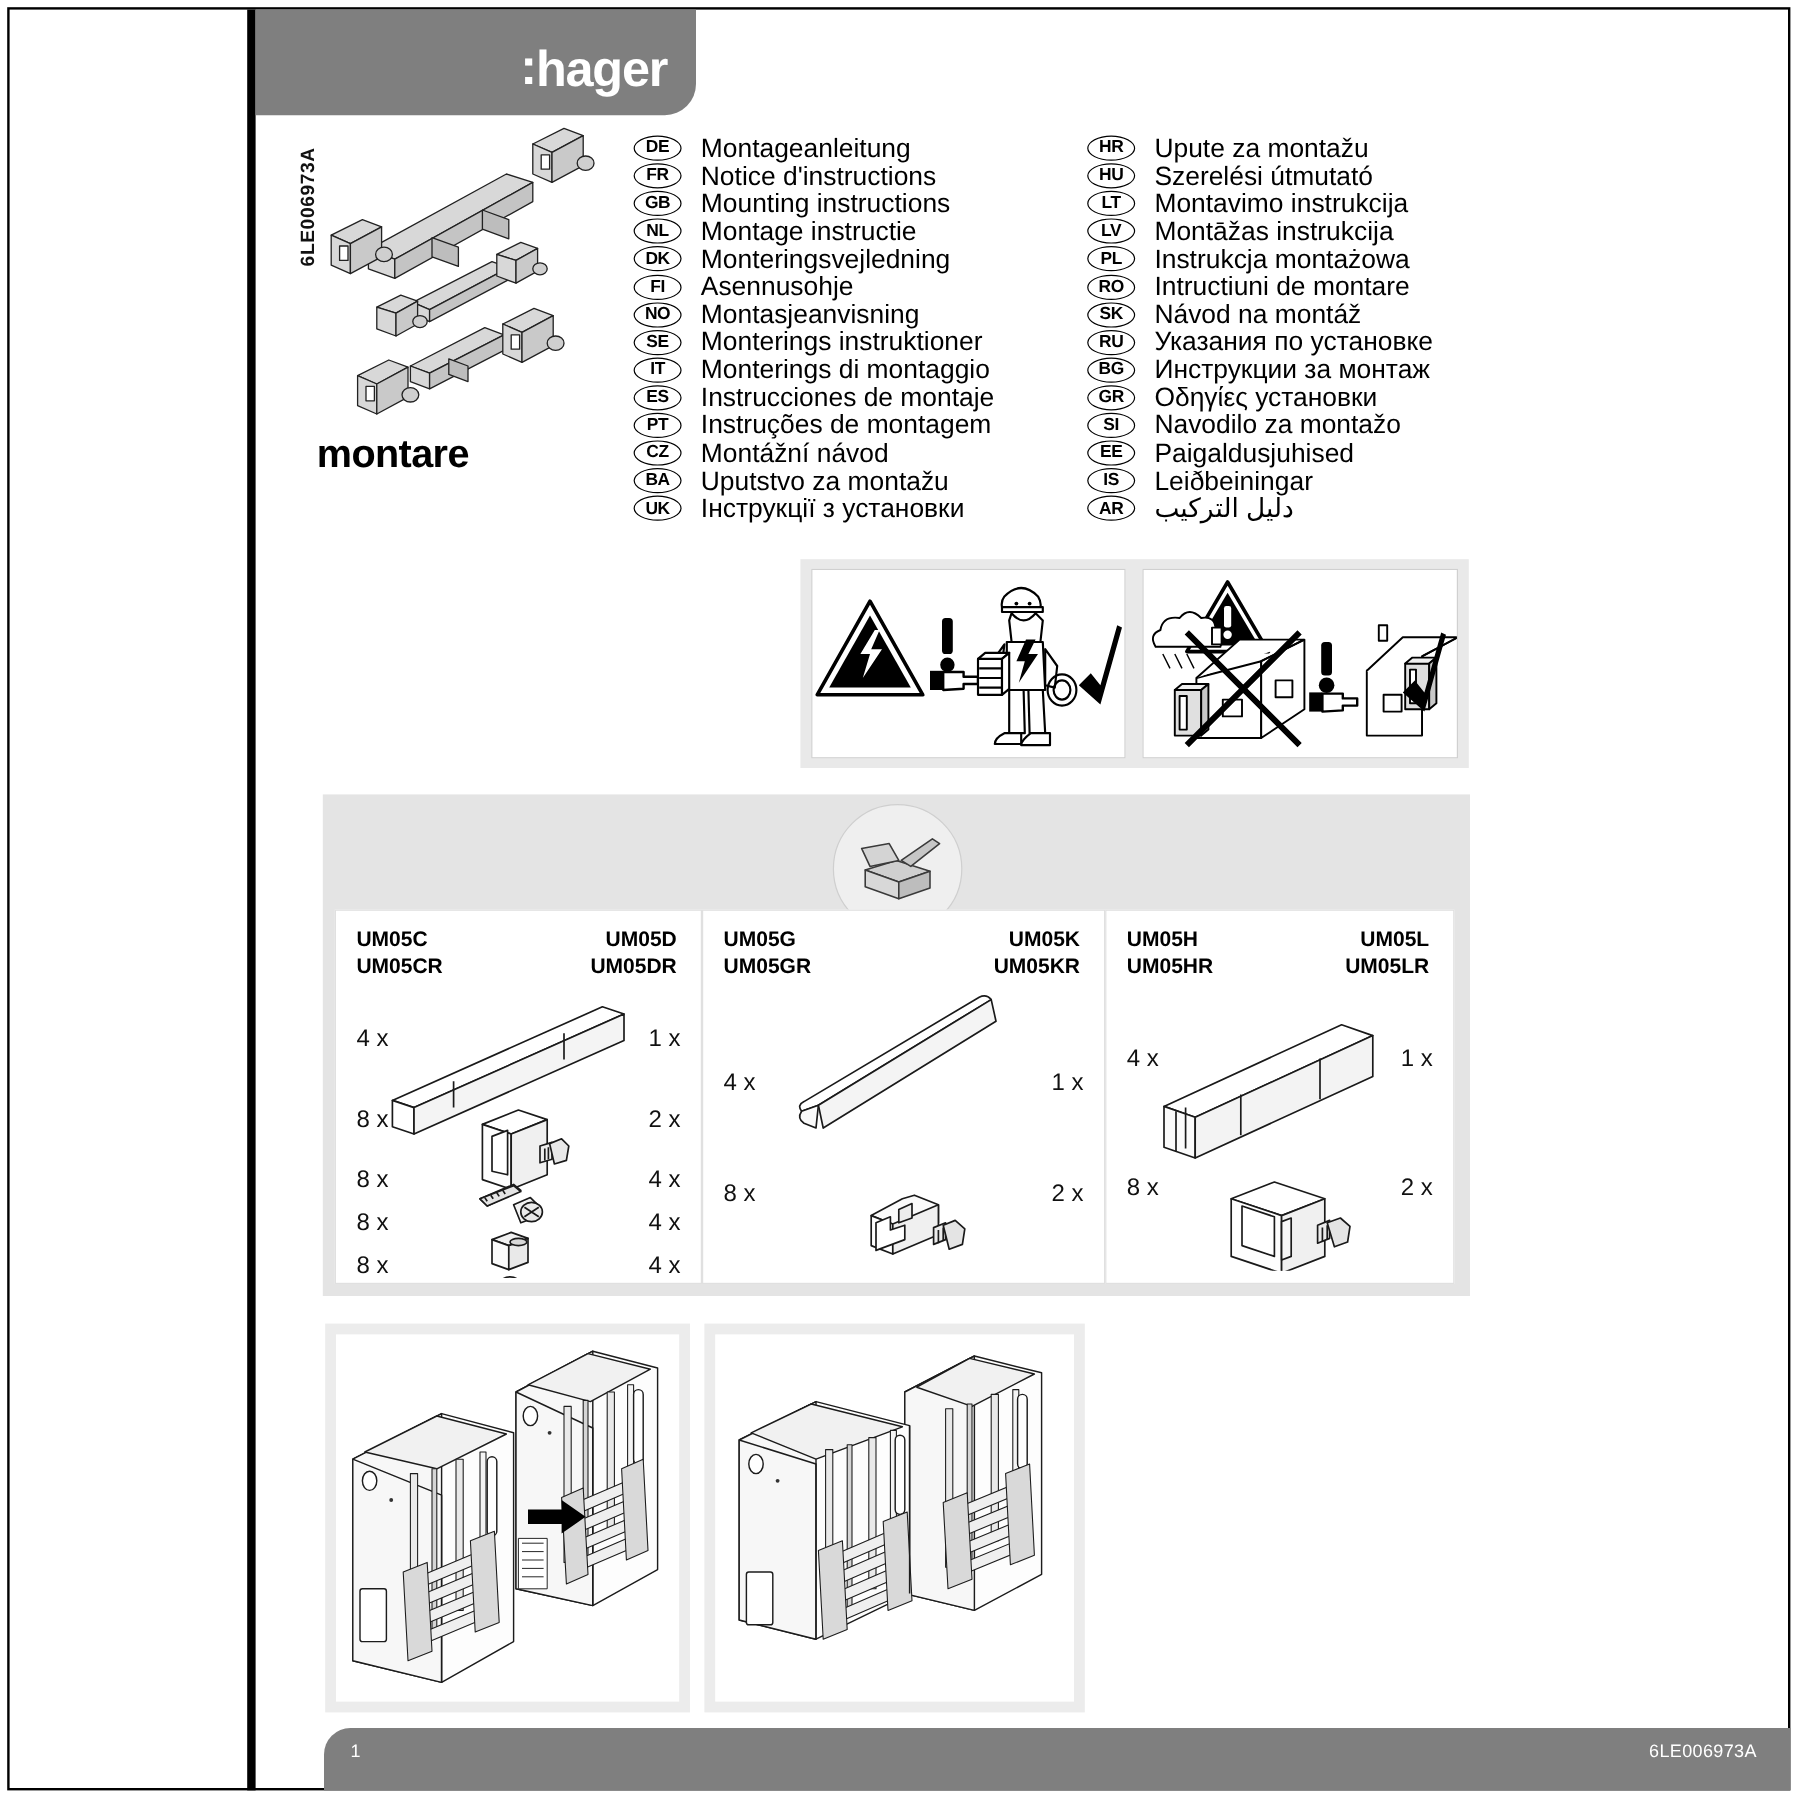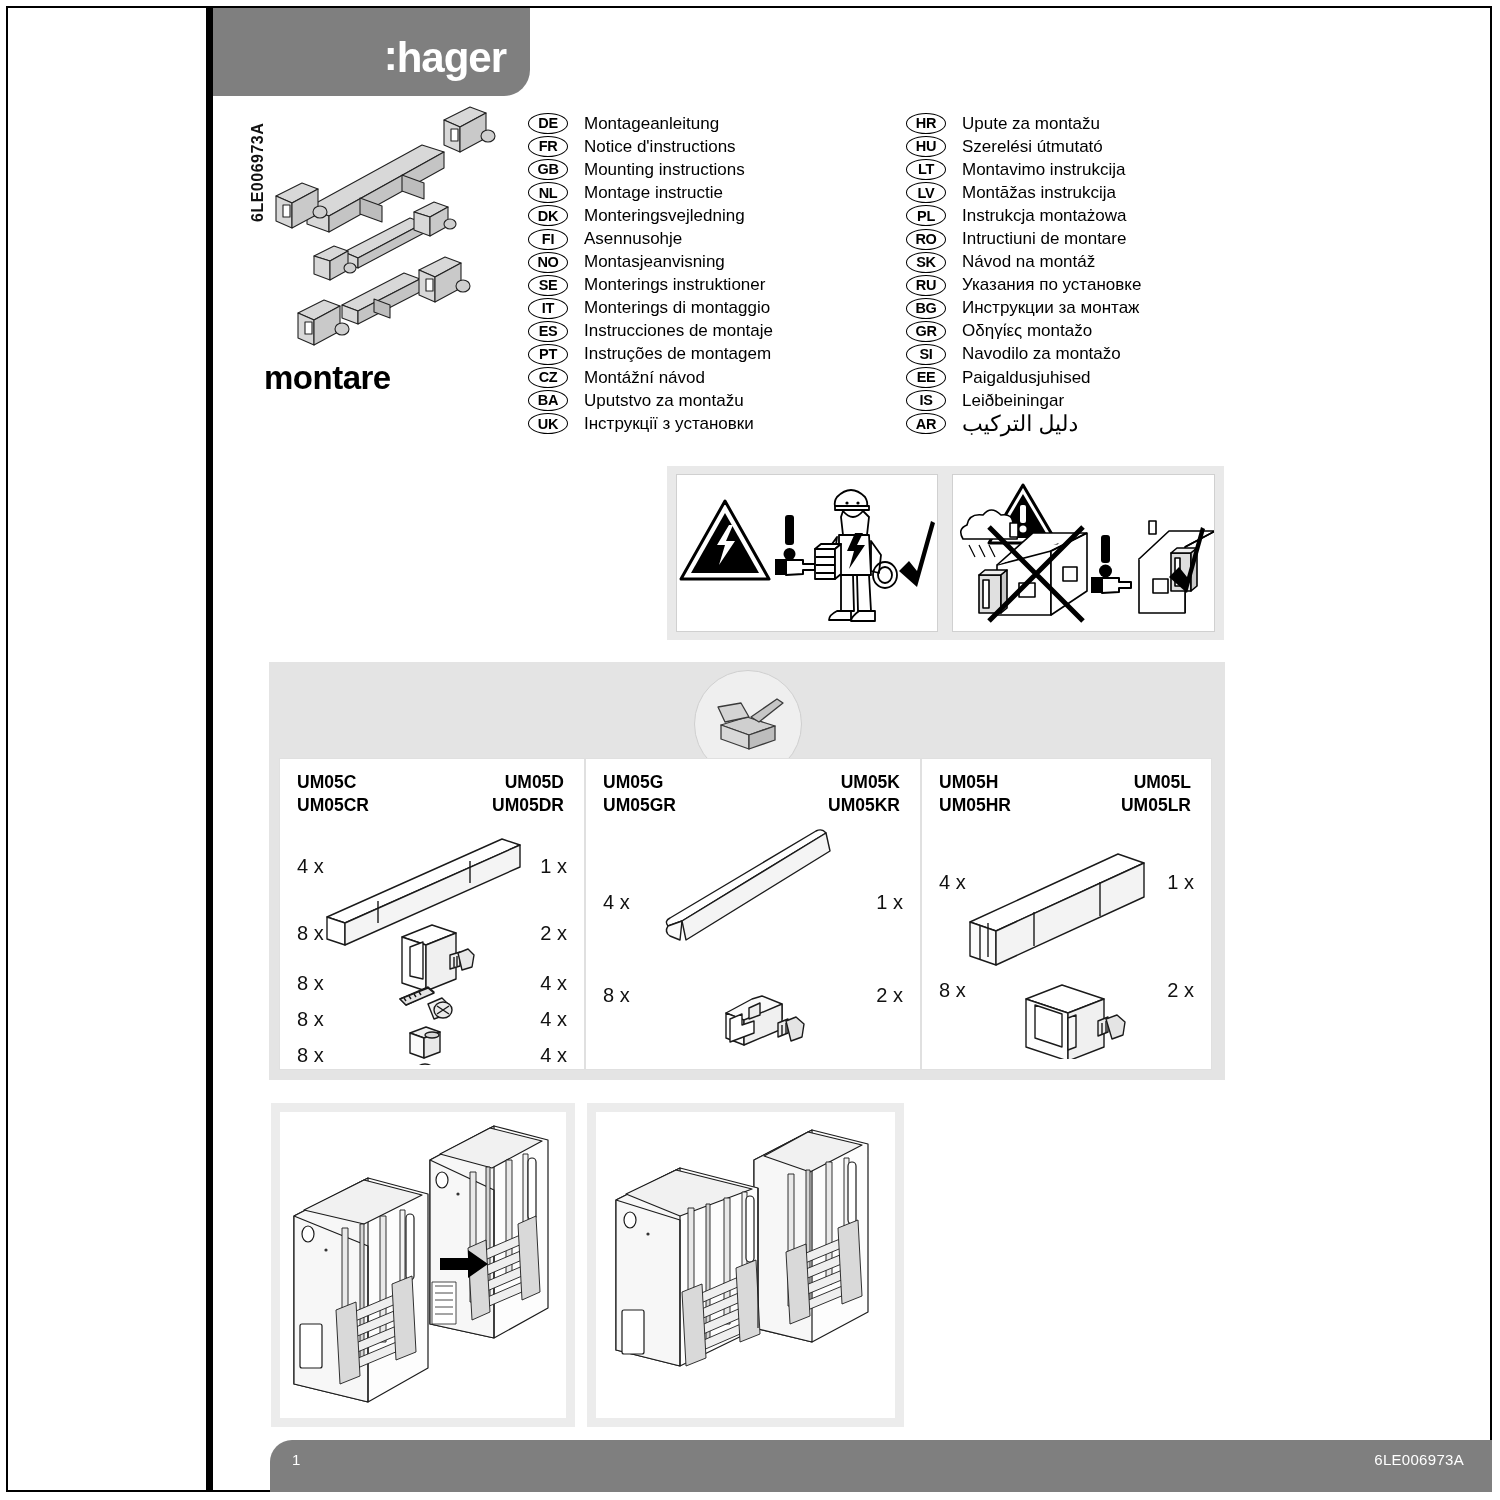--- a/index.html
+++ b/index.html
@@ -11,21 +11,21 @@
   }
   .page{position:relative;width:1500px;height:1500px;background:#fff;}
 
   
   .page-frame{position:absolute;left:6px;top:6px;width:1486px;height:1486px;border:2px solid #000;box-sizing:border-box;}
   
   .spine{position:absolute;left:206px;top:8px;width:7px;height:1484px;background:#000;}
 
   
   .header-bar{
-    position:absolute;left:213px;top:8px;width:317px;height:88px;
+    position:absolute;left:213px;top:8px;width:367px;height:88px;
     background:#7f7f7f;border-bottom-right-radius:26px;
   }
   .brand{
     position:absolute;right:24px;bottom:14px;
     color:#fff;font-size:42px;font-weight:bold;letter-spacing:-1px;
   }
 
   
   .vref{
     position:absolute;left:249px;top:222px;
@@ -48,21 +48,21 @@
   .lang-col{position:absolute;top:0;text-align:right;}
   .lang-col.left{left:0;width:380px;}
   .lang-col.right{left:378px;width:365px;}
   .lang-row{display:flex;align-items:center;height:23.1px;}
   .lang-badge{
     width:38px;height:19px;border:1.8px solid #000;border-radius:50%;
     display:flex;align-items:center;justify-content:center;
     font-size:14.5px;font-weight:bold;color:#000;flex:0 0 auto;
     letter-spacing:-0.3px;line-height:1;
   }
-  .lang-text{margin-left:16px;font-size:17px;color:#000;white-space:nowrap;}
+  .lang-text{margin-left:16px;font-size:22px;color:#000;white-space:nowrap;}
   .lang-text.rtl{direction:rtl;font-size:22px;}
 
   
   .safety{
     position:absolute;left:667px;top:466px;width:557px;height:174px;
     background:#e9e9e9;
   }
   .safety-box{position:absolute;top:8px;height:158px;background:#fff;border:1px solid #d0d0d0;box-sizing:border-box;}
   .safety-box.a{left:9px;width:262px;}
   .safety-box.b{left:285px;width:263px;}
@@ -290,21 +290,21 @@
         <div class="lang-row">
           <span class="lang-badge">RU</span>
           <span class="lang-text">Указания по установке</span>
         </div>
         <div class="lang-row">
           <span class="lang-badge">BG</span>
           <span class="lang-text">Инструкции за монтаж</span>
         </div>
         <div class="lang-row">
           <span class="lang-badge">GR</span>
-          <span class="lang-text">Οδηγίες montažo</span>
+          <span class="lang-text">Οδηγίες установки</span>
         </div>
         <div class="lang-row">
           <span class="lang-badge">SI</span>
           <span class="lang-text">Navodilo za montažo</span>
         </div>
         <div class="lang-row">
           <span class="lang-badge">EE</span>
           <span class="lang-text">Paigaldusjuhised</span>
         </div>
         <div class="lang-row">

